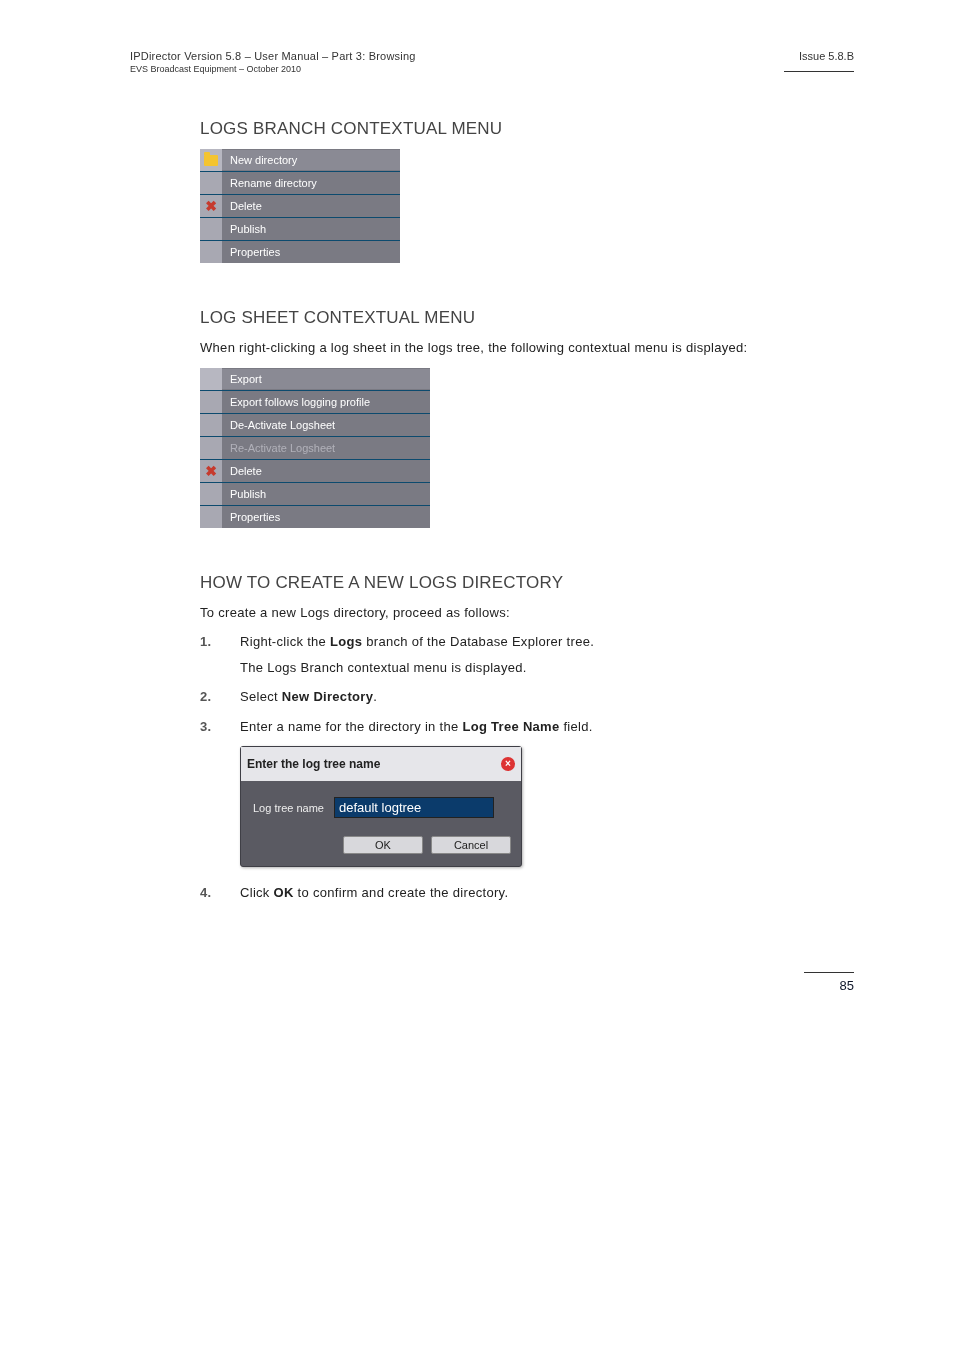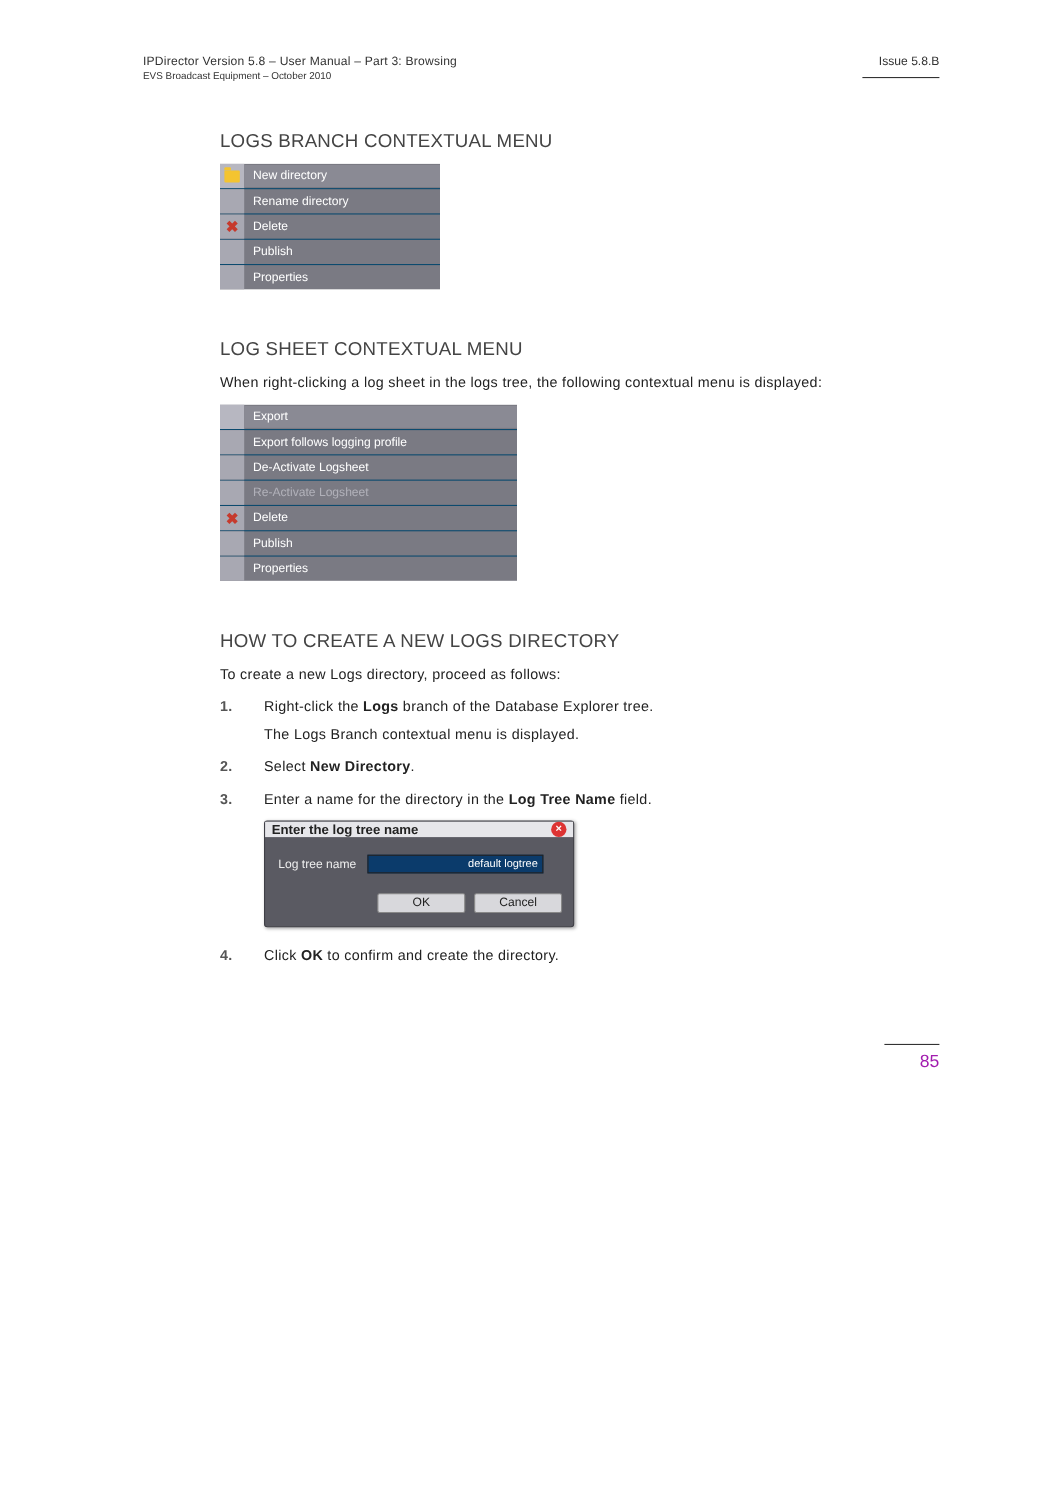--- a/index.html
+++ b/index.html
@@ -99,21 +99,21 @@
     background: #5a5a62;
     border: 1px solid #3f3f46;
     border-radius: 3px;
     box-shadow: 1px 1px 3px rgba(0,0,0,0.3);
   }
   .dialog-title {
     background: #e6e6ea;
     color: #222;
     font-weight: bold;
     font-size: 12px;
-    padding: 0 6px;
+    padding: 10px 6px;
     display: flex;
     justify-content: space-between;
     align-items: flex-start;
   }
   .dialog-title .close {
     width: 14px; height: 14px;
     background: #d33;
     border-radius: 50%;
     color: #fff;
     font-size: 10px;
@@ -126,24 +126,23 @@
     display: flex;
     align-items: center;
     gap: 10px;
     color: #eee;
     font-size: 11px;
   }
   .dialog-input {
     background: #0b3b6b;
     color: #fff;
     border: 1px solid #222;
-    font-size: 10px;
+    font-size: 13px;
     padding: 2px 4px;
     width: 150px;
-    text-align: right;
   }
   .dialog-footer {
     padding: 8px 10px 12px 10px;
     display: flex;
     justify-content: flex-end;
     gap: 8px;
   }
   .dlg-btn {
     background: #d8d8dc;
     border: 1px solid #888;
@@ -151,22 +150,22 @@
     padding: 2px 14px;
     color: #222;
     border-radius: 2px;
     min-width: 50px;
     text-align: center;
   }
 
   .footer {
     margin-top: 60px;
     text-align: right;
-    font-size: 16px;
-    color: #a21caf;
+    font-size: 13px;
+    color: #0f172a;
   }
   .footer .line {
     display: inline-block;
     border-top: 1px solid #333;
     width: 50px;
     margin-bottom: 2px;
   }
 
   .folder-icon {
     width: 14px; height: 11px;
@@ -229,21 +228,21 @@
     </div>
     <div class="ctx-row">
       <div class="ctx-icon"></div>
       <div class="ctx-label">Properties</div>
     </div>
   </div>
 
   <div class="section-title">LOG SHEET CONTEXTUAL MENU</div>
   <p class="body-text">When right-clicking a log sheet in the logs tree, the following contextual menu is displayed:</p>
 
-  <div class="ctx-menu" style="width:270px">
+  <div class="ctx-menu" style="width:230px">
     <div class="ctx-row highlight-row">
       <div class="ctx-icon"></div>
       <div class="ctx-label">Export</div>
     </div>
     <div class="ctx-row">
       <div class="ctx-icon"></div>
       <div class="ctx-label">Export follows logging profile</div>
     </div>
     <div class="ctx-row">
       <div class="ctx-icon"></div>

